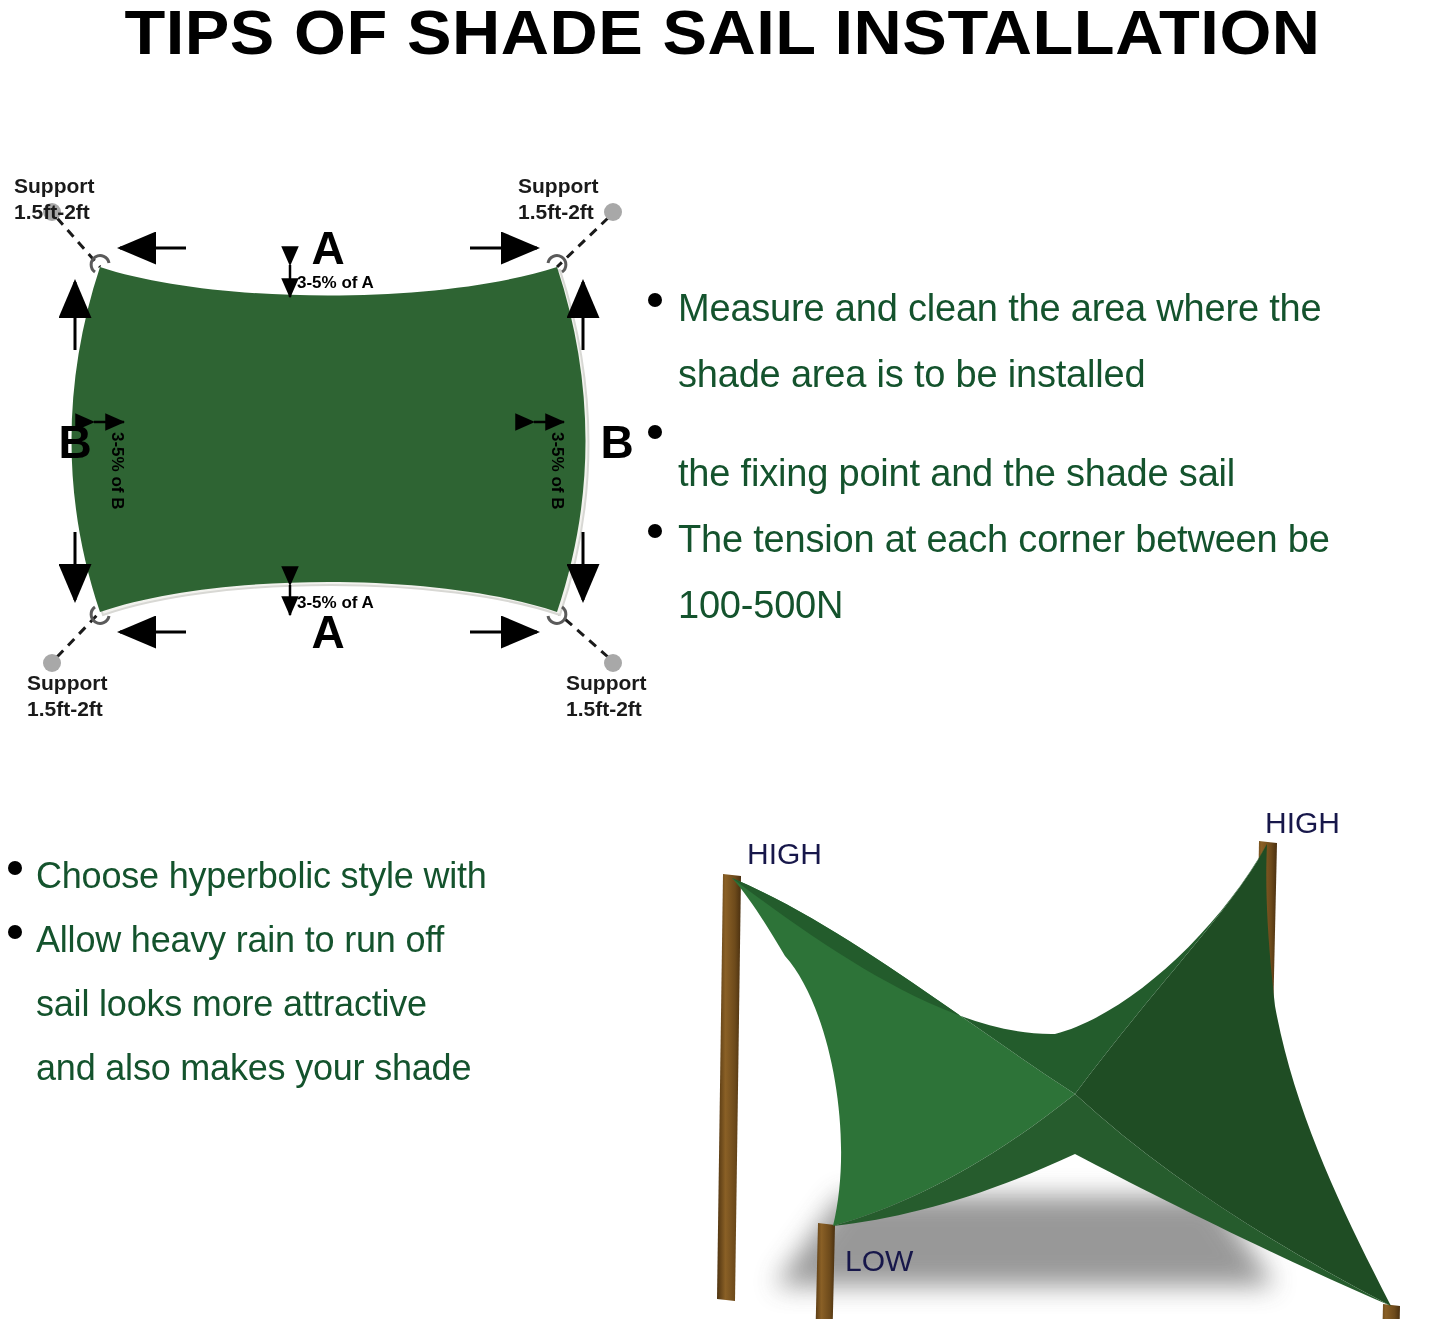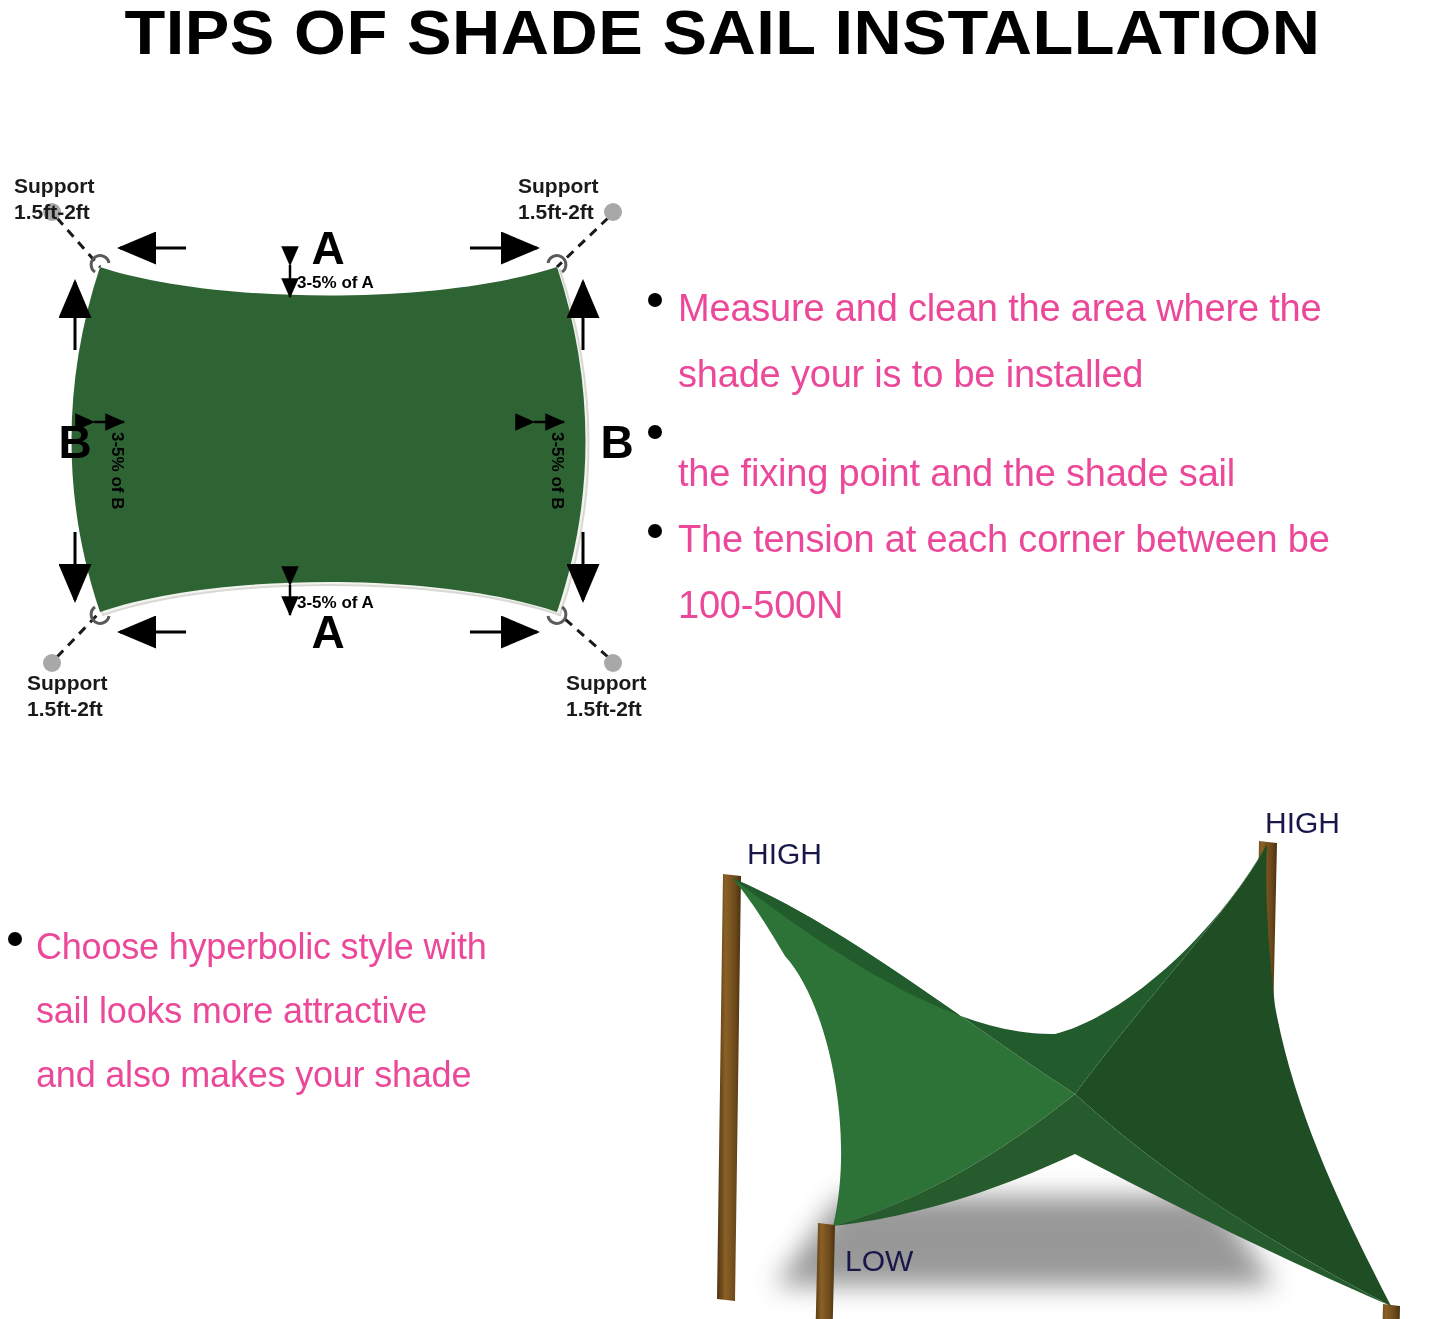--- a/index.html
+++ b/index.html
@@ -61,30 +61,30 @@
     height: 14px;
     border-radius: 50%;
     background: #000;
     margin-top: 17px;
     margin-right: 16px;
   }
   .bullet-dot.hidden { visibility: hidden; }
   .bullet-text {
     font-size: 38px;
     line-height: 64px;
-    color: #ec4899;
+    color: #14532d;
     letter-spacing: -0.2px;
     white-space: nowrap;
   }
 
   
   #tips-bottom {
     position: absolute;
     left: 8px;
-    top: 916px;
+    top: 845px;
     width: 620px;
   }
   #tips-bottom .bullet-dot { margin-top: 16px; margin-right: 14px; }
   #tips-bottom .bullet-text {
     font-size: 36px;
     line-height: 62px;
   }
 
   
   #hyper-diagram {
@@ -231,21 +231,21 @@
   </svg>
 
   <div id="tips-top">
 
     <div class="bullet-row">
       <span class="bullet-dot"></span>
       <span class="bullet-text">Measure and clean the area where the</span>
     </div>
     <div class="bullet-row">
       <span class="bullet-dot hidden"></span>
-      <span class="bullet-text">shade your is to be installed</span>
+      <span class="bullet-text">shade area is to be installed</span>
     </div>
 
     <div class="bullet-row">
       <span class="bullet-dot"></span>
     </div>
     <div class="bullet-row">
       <span class="bullet-dot hidden"></span>
       <span class="bullet-text">the fixing point and the shade sail</span>
     </div>
 
@@ -259,20 +259,24 @@
     </div>
   </div>
 
   <div id="tips-bottom">
 
     <div class="bullet-row">
       <span class="bullet-dot"></span>
       <span class="bullet-text">Choose hyperbolic style with</span>
     </div>
 
+    <div class="bullet-row">
+      <span class="bullet-dot"></span>
+      <span class="bullet-text">Allow heavy rain to run off</span>
+    </div>
     <div class="bullet-row">
       <span class="bullet-dot hidden"></span>
       <span class="bullet-text">sail looks more attractive</span>
     </div>
     <div class="bullet-row">
       <span class="bullet-dot hidden"></span>
       <span class="bullet-text">and also makes your shade</span>
     </div>
   </div>
 

